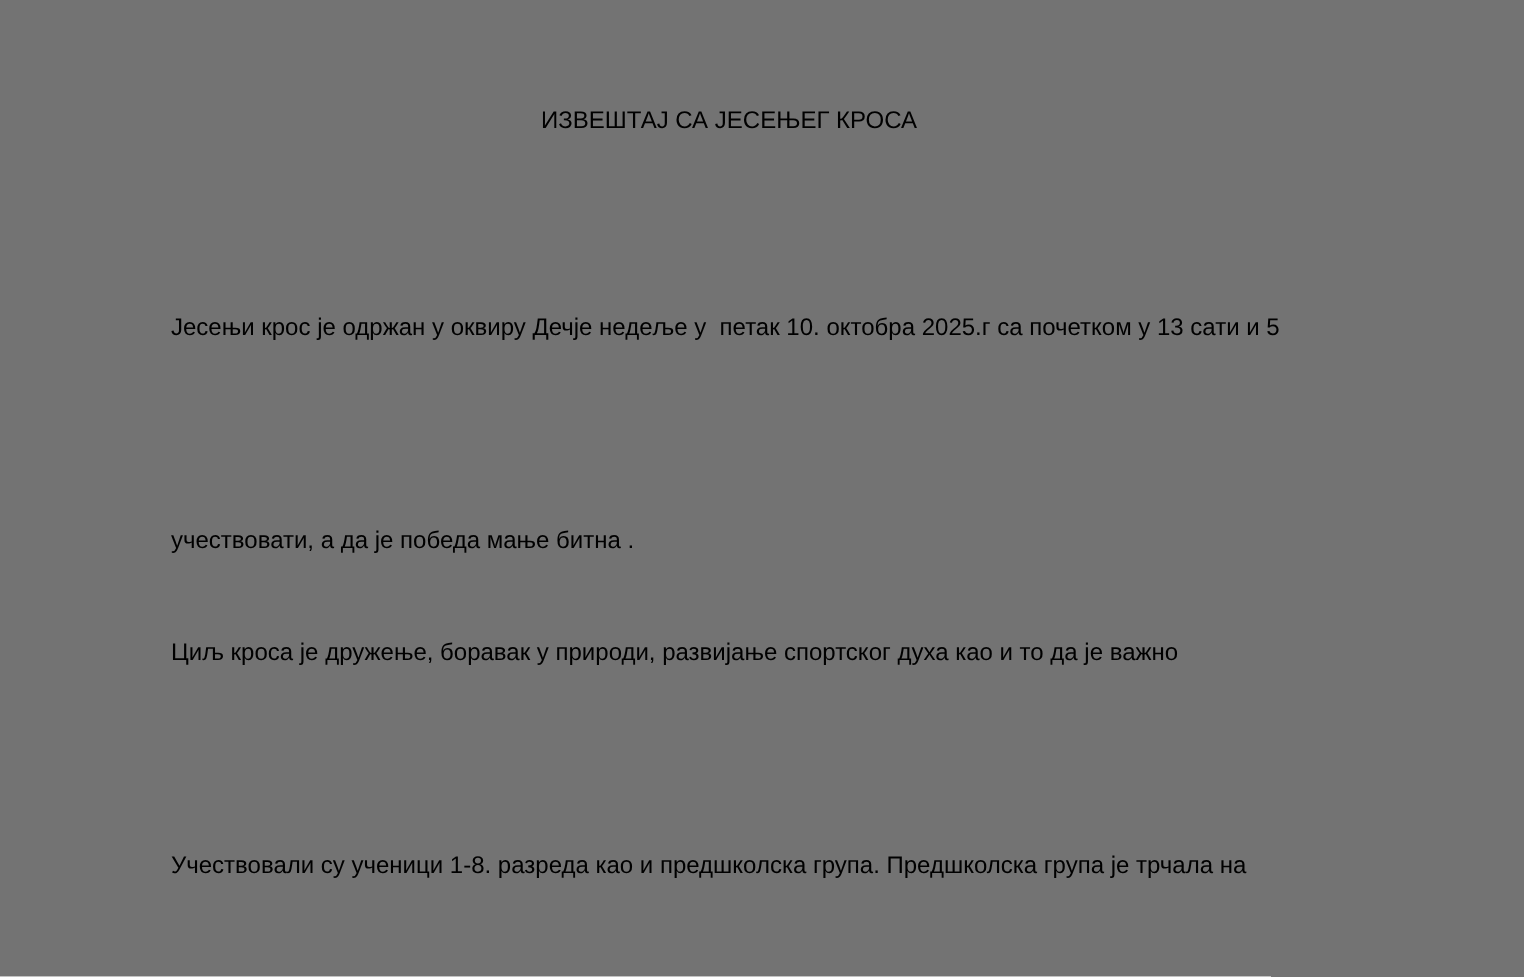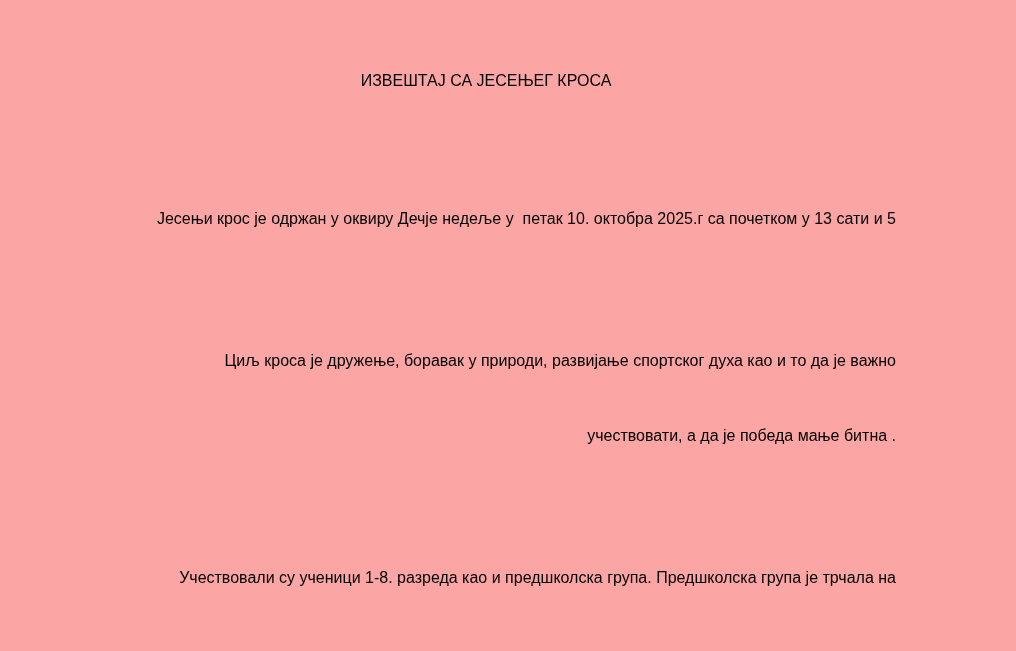--- a/index.html
+++ b/index.html
@@ -11,21 +11,21 @@
     width: 1016px;
     height: 651px;
     font-family: "Liberation Sans", sans-serif;
     color: #000000;
     overflow: hidden;
   }
   .page {
     position: relative;
     width: 1016px;
     height: 651px;
-    background: #fca5a5;
+    background: #737373;
   }
   .content {
     position: absolute;
     left: 114px;
     top: 0;
     width: 782px;
     font-size: 16px;
     line-height: 25px;
   }
   .doc-title {
@@ -34,21 +34,20 @@
     font-weight: normal;
     line-height: 25px;
     text-align: center;
     position: relative;
     left: -19px;
     white-space: pre-wrap;
   }
   .para {
     margin: 0 0 17px 0;
     white-space: pre-wrap;
-    text-align: right;
   }
   .para.first {
     margin-top: 63px;
   }
   .para .line {
     display: block;
   }
 </style>
 </head>
 <body>
@@ -56,22 +55,22 @@
 <div class="page">
   <div class="content">
 
     <h1 class="doc-title">ИЗВЕШТАЈ СА ЈЕСЕЊЕГ КРОСА</h1>
 
     <p class="para first">
       <span class="line">Јесењи крос је одржан у оквиру Дечје недеље у  петак 10. октобра 2025.г са почетком у 13 сати и 5</span>
     </p>
 
     <p class="para">
+      <span class="line">учествовати, а да је победа мање битна .</span>
       <span class="line">Циљ кроса је дружење, боравак у природи, развијање спортског духа као и то да је важно</span>
-      <span class="line">учествовати, а да је победа мање битна .</span>
     </p>
 
     <p class="para">
       <span class="line">Учествовали су ученици 1-8. разреда као и предшколска група. Предшколска група је трчала на</span>
       
     </p>
 
   </div>
 </div>
 

